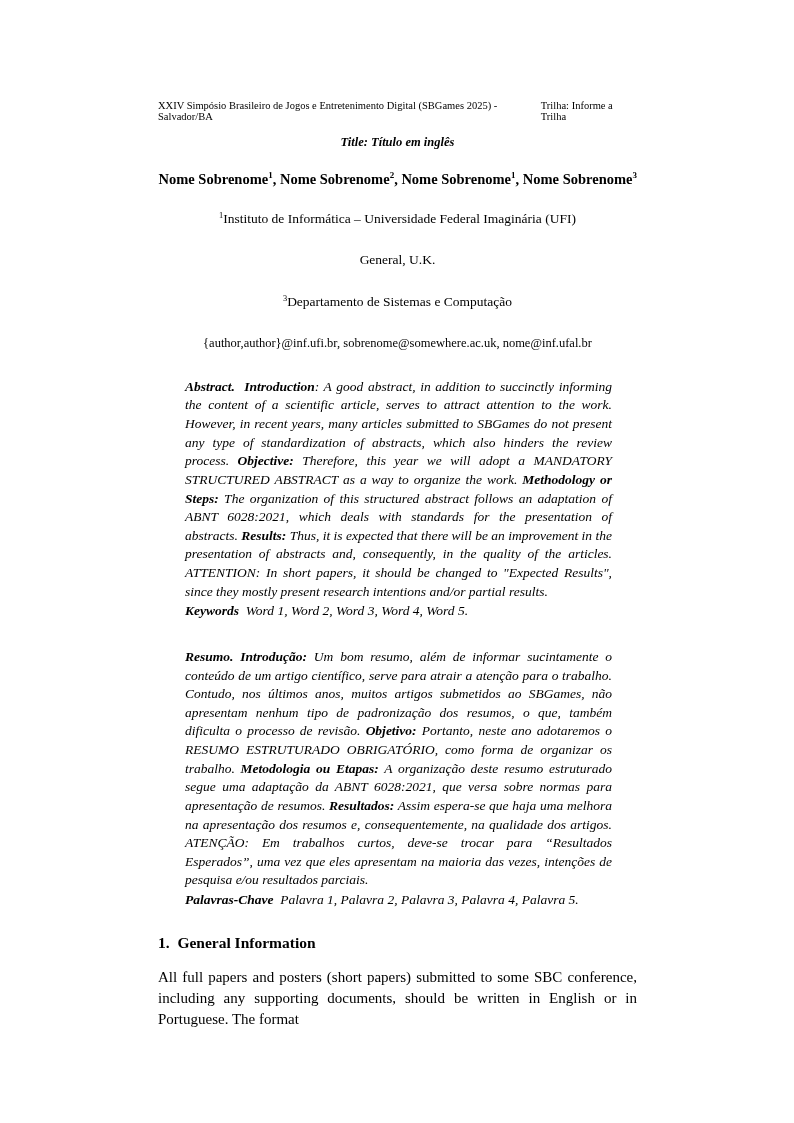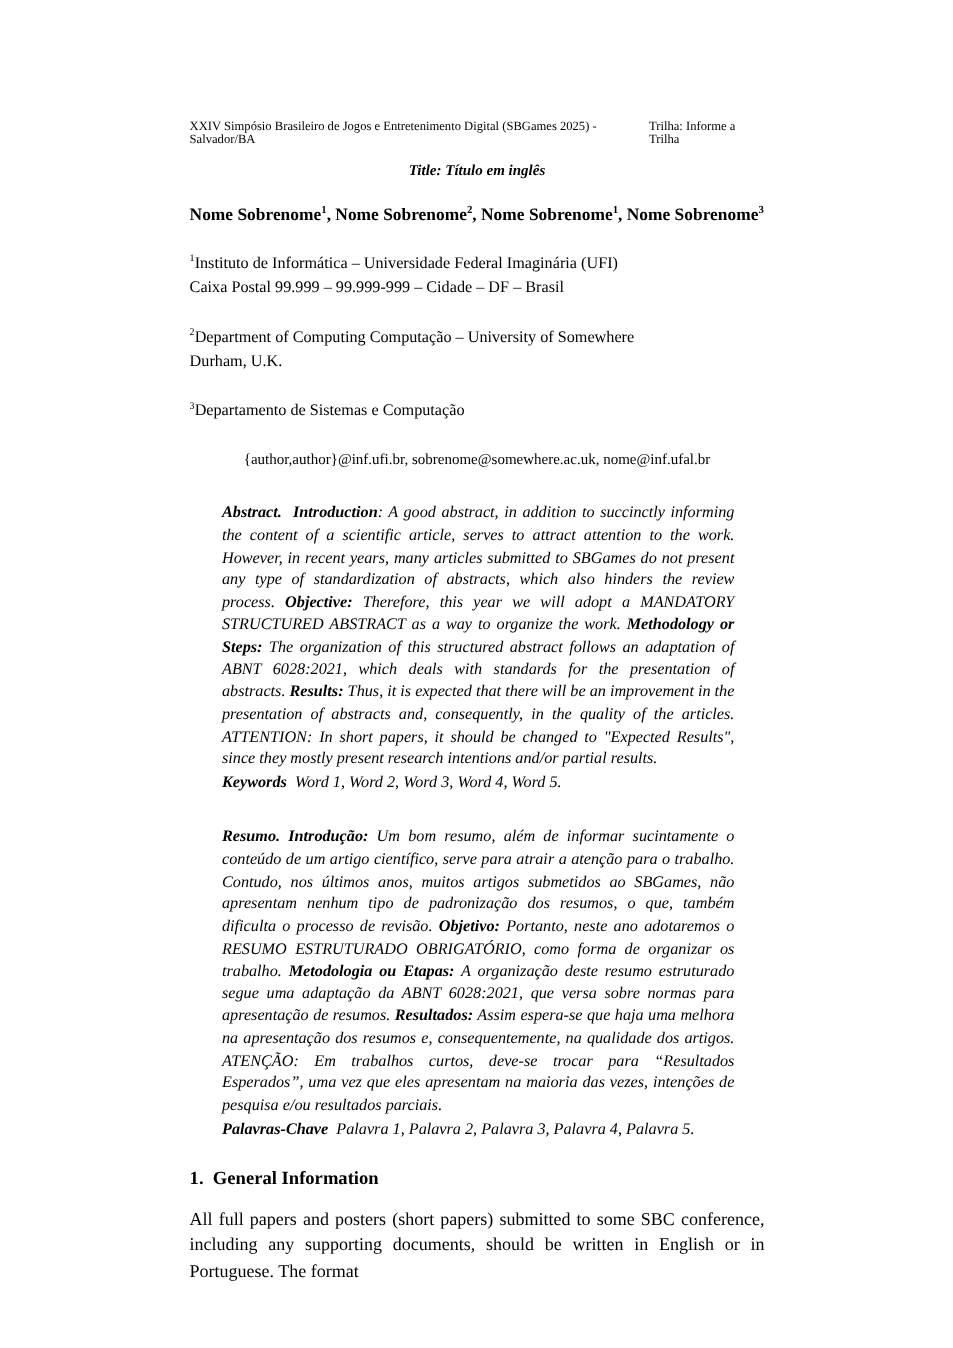--- a/index.html
+++ b/index.html
@@ -17,27 +17,27 @@
 
   .paper-title {
     text-align: center; font-size: 20.5px; font-weight: bold;
     margin: 44px 0 0 0; padding: 0;
   }
   .paper-subtitle {
     text-align: center; font-size: 12.5px; font-weight: bold; font-style: italic;
     margin-top: 13px;
   }
   .authors {
-    text-align: left; font-size: 14.5px; font-weight: bold;
+    text-align: right; font-size: 14.5px; font-weight: bold;
     margin-top: 21px;
   }
   sup { font-size: 0.62em; line-height: 0; }
 
   .affil {
-    text-align: left; font-size: 13.5px; margin-top: 21px; line-height: 1.5;
+    text-align: center; font-size: 13.5px; margin-top: 21px; line-height: 1.5;
   }
 
   .emails {
     text-align: center; font-family: Liberation Serif, serif;
     font-size: 12.5px; margin-top: 24px; white-space: nowrap;
   }
 
   .abstract-block {
     margin: 27px 25px 0 27px; font-size: 13.5px; font-style: italic;
     text-align: justify; line-height: 1.38;
@@ -63,26 +63,24 @@
       <span>Trilha: Informe a Trilha</span>
     </div>
 
 
     <div class="paper-subtitle">Title: Título em inglês</div>
 
     <div class="authors"><span>Nome Sobrenome</span><sup>1</sup><span>, Nome Sobrenome</span><sup>2</sup><span>, Nome Sobrenome</span><sup>1</sup><span>, Nome Sobrenome</span><sup>3</sup></div>
 
     <div class="affil">
       <div><sup>1</sup><span>Instituto de Informática – Universidade Federal Imaginária (UFI)</span></div>
-      <div>Caixa Postal 99.999 – 99.999-999 – Cidade – DF – Brasil</div>
     </div>
 
     <div class="affil">
-      <div><sup>2</sup><span>Department of Computing Computação – University of Somewhere</span></div>
-      <div>Durham, U.K.</div>
+      <div>General, U.K.</div>
     </div>
 
     <div class="affil">
       <div><sup>3</sup><span>Departamento de Sistemas e Computação</span></div>
     </div>
 
     <div class="emails">{author,author}@inf.ufi.br, sobrenome@somewhere.ac.uk, nome@inf.ufal.br</div>
 
     <div class="abstract-block">
       <div><span class="b">Abstract.&nbsp; Introduction</span><span>: A good abstract, in addition to succinctly informing the content of a scientific article, serves to attract attention to the work. However, in recent years, many articles submitted to SBGames do not present any type of standardization of abstracts, which also hinders the review process. </span><span class="b">Objective:</span><span> Therefore, this year we will adopt a MANDATORY STRUCTURED ABSTRACT as a way to organize the work. </span><span class="b">Methodology or Steps:</span><span> The organization of this structured abstract follows an adaptation of ABNT 6028:2021, which deals with standards for the presentation of abstracts. </span><span class="b">Results:</span><span> Thus, it is expected that there will be an improvement in the presentation of abstracts and, consequently, in the quality of the articles. ATTENTION: In short papers, it should be changed to "Expected Results", since they mostly present research intentions and/or partial results.</span></div>

